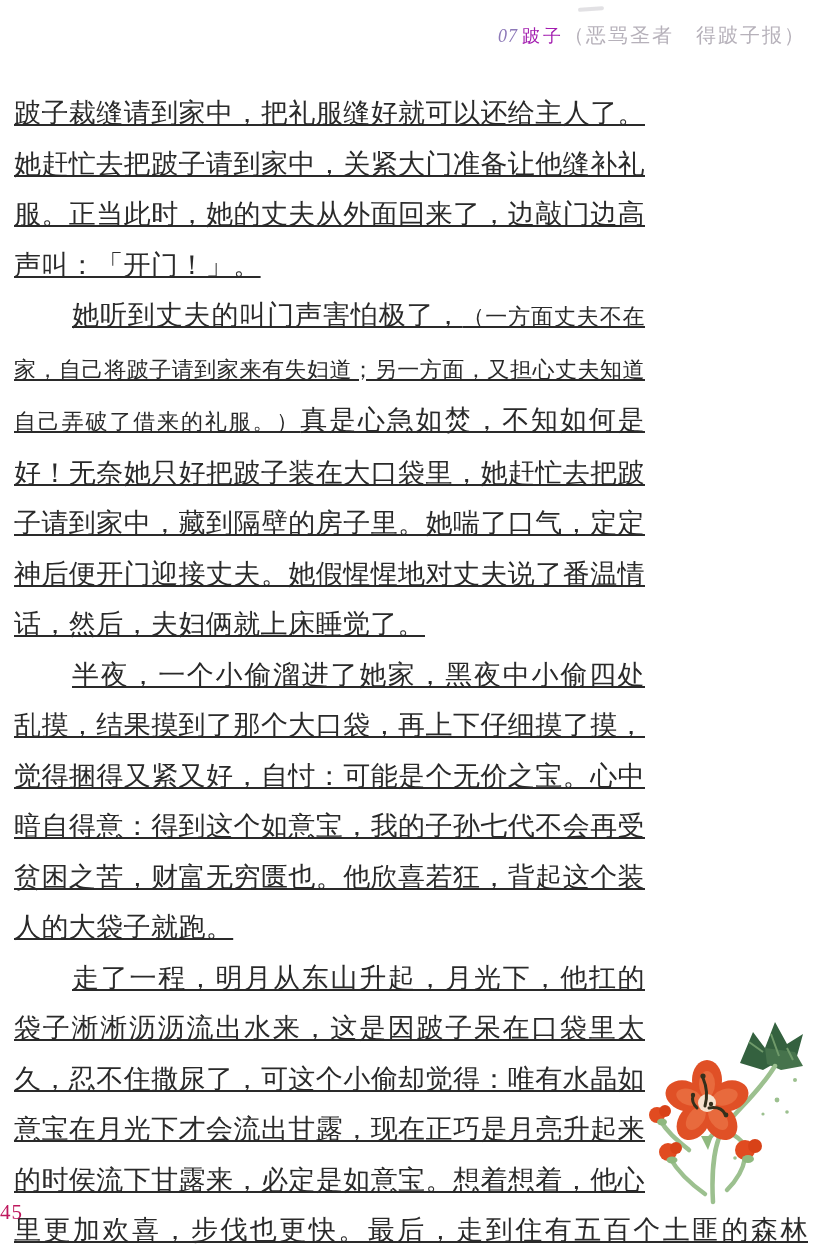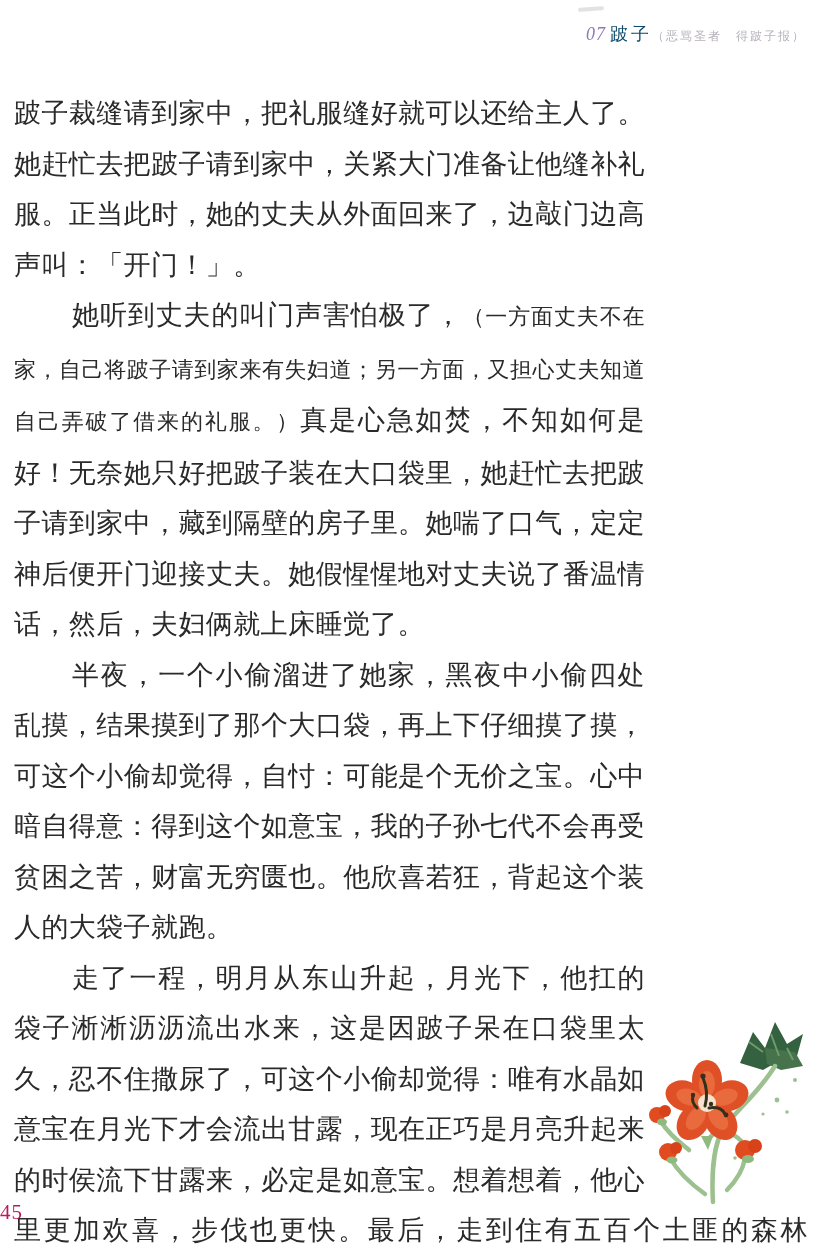--- a/index.html
+++ b/index.html
@@ -11,33 +11,33 @@
     overflow:hidden;
     font-family:"Liberation Serif","DejaVu Serif",serif;
   }
   
   .header{
     position:absolute;top:22px;right:16px;
     font-size:18px;letter-spacing:3px;
     white-space:nowrap;
   }
   .ch-num{font-style:italic;color:#8d79b8;letter-spacing:1px;margin-right:4px;text-align:right;}
-  .ch-title{color:#0c4a6e;margin-top:38px;}
-  .ch-sub{color:#b6b1ba;font-size:12px;letter-spacing:2px;margin-top:8px;}
+  .ch-title{color:#a21caf;margin-top:38px;}
+  .ch-sub{color:#b6b1ba;font-size:20px;letter-spacing:2px;margin-top:8px;}
   .smudge{
     position:absolute;left:578px;top:7px;width:26px;height:4px;
     background:#d6d4d8;transform:rotate(-4deg);border-radius:2px;opacity:.7;
   }
   
   .body-text{
     position:absolute;top:88px;left:14px;width:794px;
     font-size:27px;line-height:50.5px;letter-spacing:0.4px;
     color:#2a2a2a;text-align:justify;
   }
-  .para{margin:0;text-indent:58px;}
+  .para{margin:0;text-indent:58px;text-decoration:underline;}
   .para.no-indent{text-indent:0;}
   .annotation{font-size:22px;}
   
   .flower-float{
     float:right;width:163px;height:200px;margin-top:912px;
     position:relative;
   }
   .flower-float svg{position:absolute;top:8px;left:0;}
   
   .footer{
@@ -124,21 +124,21 @@
             <circle cx="110" cy="138" r="7" fill="#d84218"></circle>
           <ellipse cx="103" cy="151" rx="6" ry="4" fill="#8fb97f"></ellipse>
         </g>
       </svg>
     </div>
 
     <p class="para no-indent">跛子裁缝请到家中，把礼服缝好就可以还给主人了。她赶忙去把跛子请到家中，关紧大门准备让他缝补礼服。正当此时，她的丈夫从外面回来了，边敲门边高声叫：「开门！」。</p>
 
     <p class="para"><span>她听到丈夫的叫门声害怕极了，</span><span class="annotation">（一方面丈夫不在家，自己将跛子请到家来有失妇道；另一方面，又担心丈夫知道自己弄破了借来的礼服。）</span><span>真是心急如焚，不知如何是好！无奈她只好把跛子装在大口袋里，她赶忙去把跛子请到家中，藏到隔壁的房子里。她喘了口气，定定神后便开门迎接丈夫。她假惺惺地对丈夫说了番温情话，然后，夫妇俩就上床睡觉了。</span></p>
 
-    <p class="para">半夜，一个小偷溜进了她家，黑夜中小偷四处乱摸，结果摸到了那个大口袋，再上下仔细摸了摸，可这个小偷却觉得，自忖：可能是个无价之宝。心中暗自得意：得到这个如意宝，我的子孙七代不会再受贫困之苦，财富无穷匮也。他欣喜若狂，背起这个装人的大袋子就跑。</p>
+    <p class="para">半夜，一个小偷溜进了她家，黑夜中小偷四处乱摸，结果摸到了那个大口袋，再上下仔细摸了摸，觉得捆得又紧又好，自忖：可能是个无价之宝。心中暗自得意：得到这个如意宝，我的子孙七代不会再受贫困之苦，财富无穷匮也。他欣喜若狂，背起这个装人的大袋子就跑。</p>
 
     <p class="para">走了一程，明月从东山升起，月光下，他扛的袋子淅淅沥沥流出水来，这是因跛子呆在口袋里太久，忍不住撒尿了，可这个小偷却觉得：唯有水晶如意宝在月光下才会流出甘露，现在正巧是月亮升起来的时侯流下甘露来，必定是如意宝。想着想着，他心里更加欢喜，步伐也更快。最后，走到住有五百个土匪的森林中。</p>
 
   </div>
 
   <div class="footer">
     <span>45</span>
   </div>
 
 </div>

